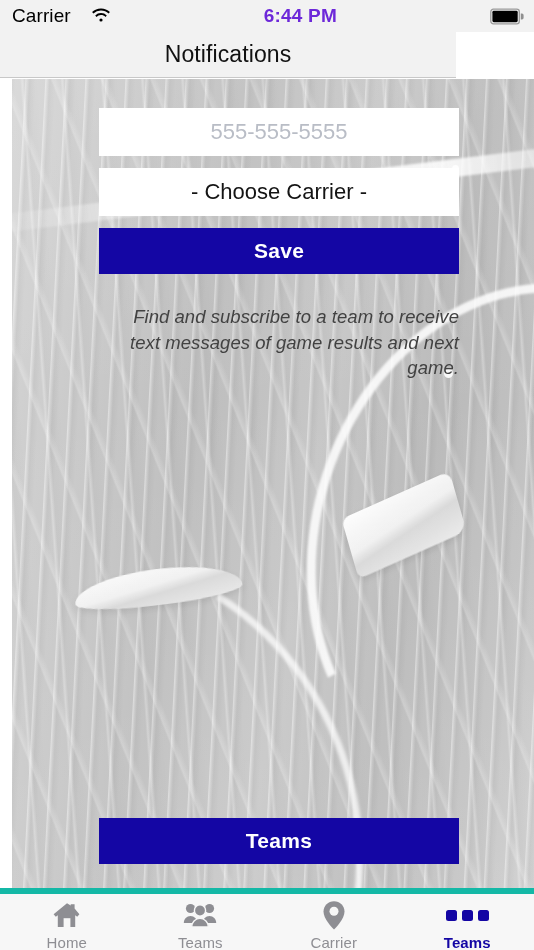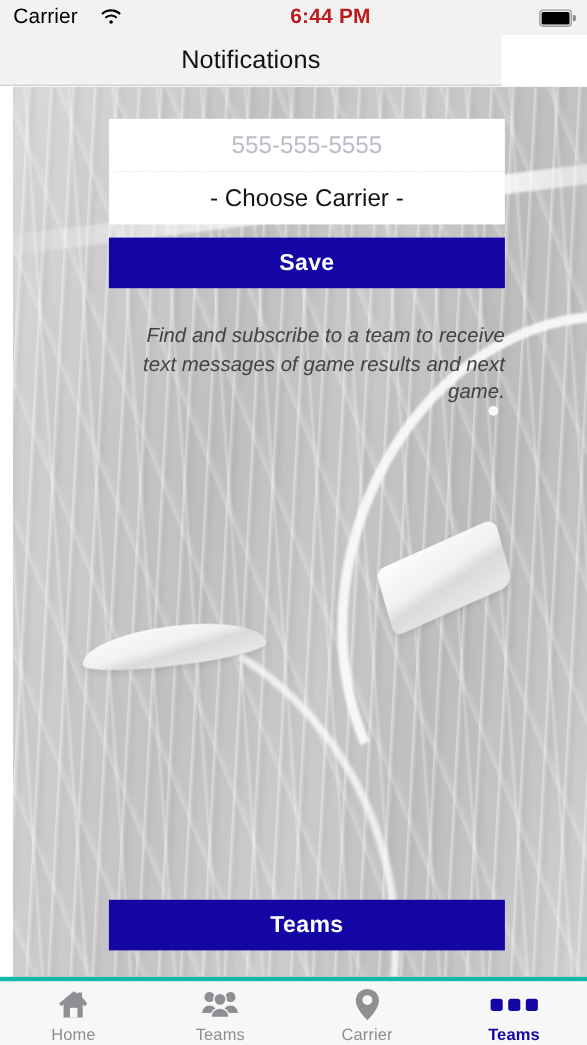--- a/index.html
+++ b/index.html
@@ -41,21 +41,21 @@
     font-size: 19px;
     color: #000;
     letter-spacing: 0.1px;
   }
   #wifi-icon { width: 20px; height: 16px; display: block; }
   #status-center {
     flex: 1;
     text-align: center;
     font-size: 19px;
     font-weight: bold;
-    color: #b91c1c;
+    color: #6d28d9;
     letter-spacing: 0.2px;
   }
   #status-right {
     flex: 0 0 auto;
     padding-right: 10px;
     display: flex;
     align-items: center;
   }
   #battery-icon { width: 34px; height: 17px; display: block; }
 
@@ -229,20 +229,21 @@
     font-size: 22px;
     border: none;
     outline: none;
     text-align: center;
     font-family: "Liberation Sans", sans-serif;
     color: #111;
   }
   #phone-input { color: #111; }
   #phone-input::placeholder { color: #b9bdc6; }
   #carrier-select {
+    margin-top: 12px;
     cursor: pointer;
   }
   #carrier-select-label { color: #141414; font-size: 22px; }
 
   .big-btn {
     width: 360px;
     height: 46px;
     background: #1406a4;
     color: #ffffff;
     font-size: 21px;
@@ -277,21 +278,21 @@
     z-index: 10;
   }
 
   
   #tab-bar {
     position: absolute;
     left: 0; top: 888px;
     width: 534px;
     height: 62px;
     background: #f7f7f7;
-    border-top: 4px solid #14b8a6;
+    border-top: 6px solid #14b8a6;
     display: flex;
     align-items: flex-start;
     z-index: 30;
   }
   .tab-item {
     flex: 1;
     height: 62px;
     padding-top: 5px;
     display: flex;
     flex-direction: column;

